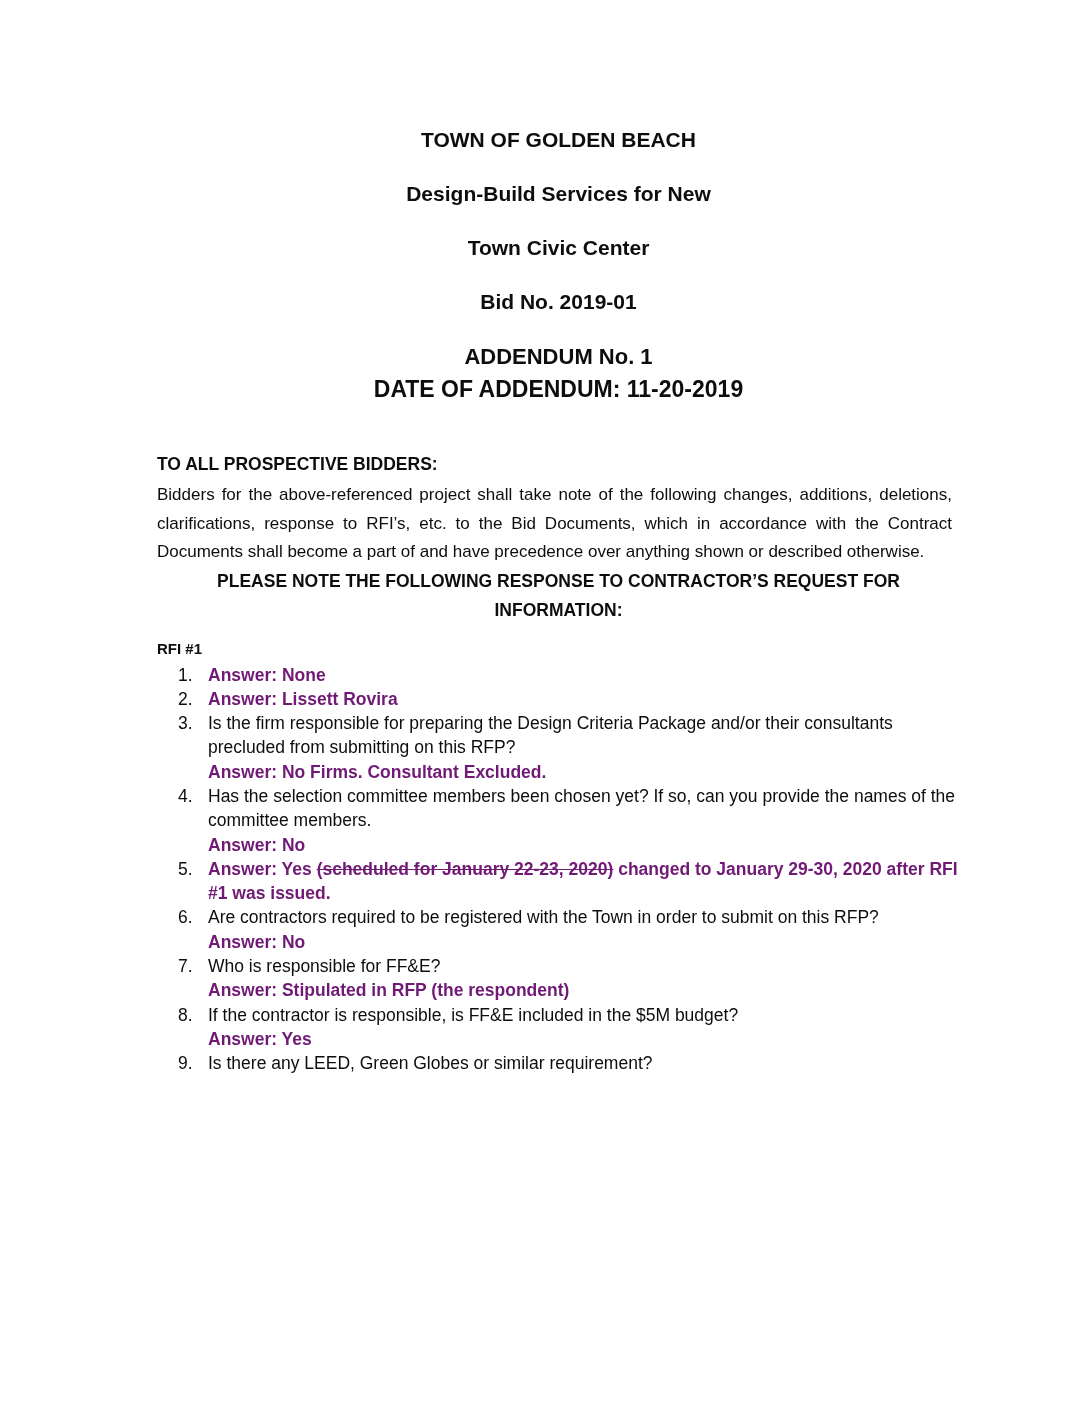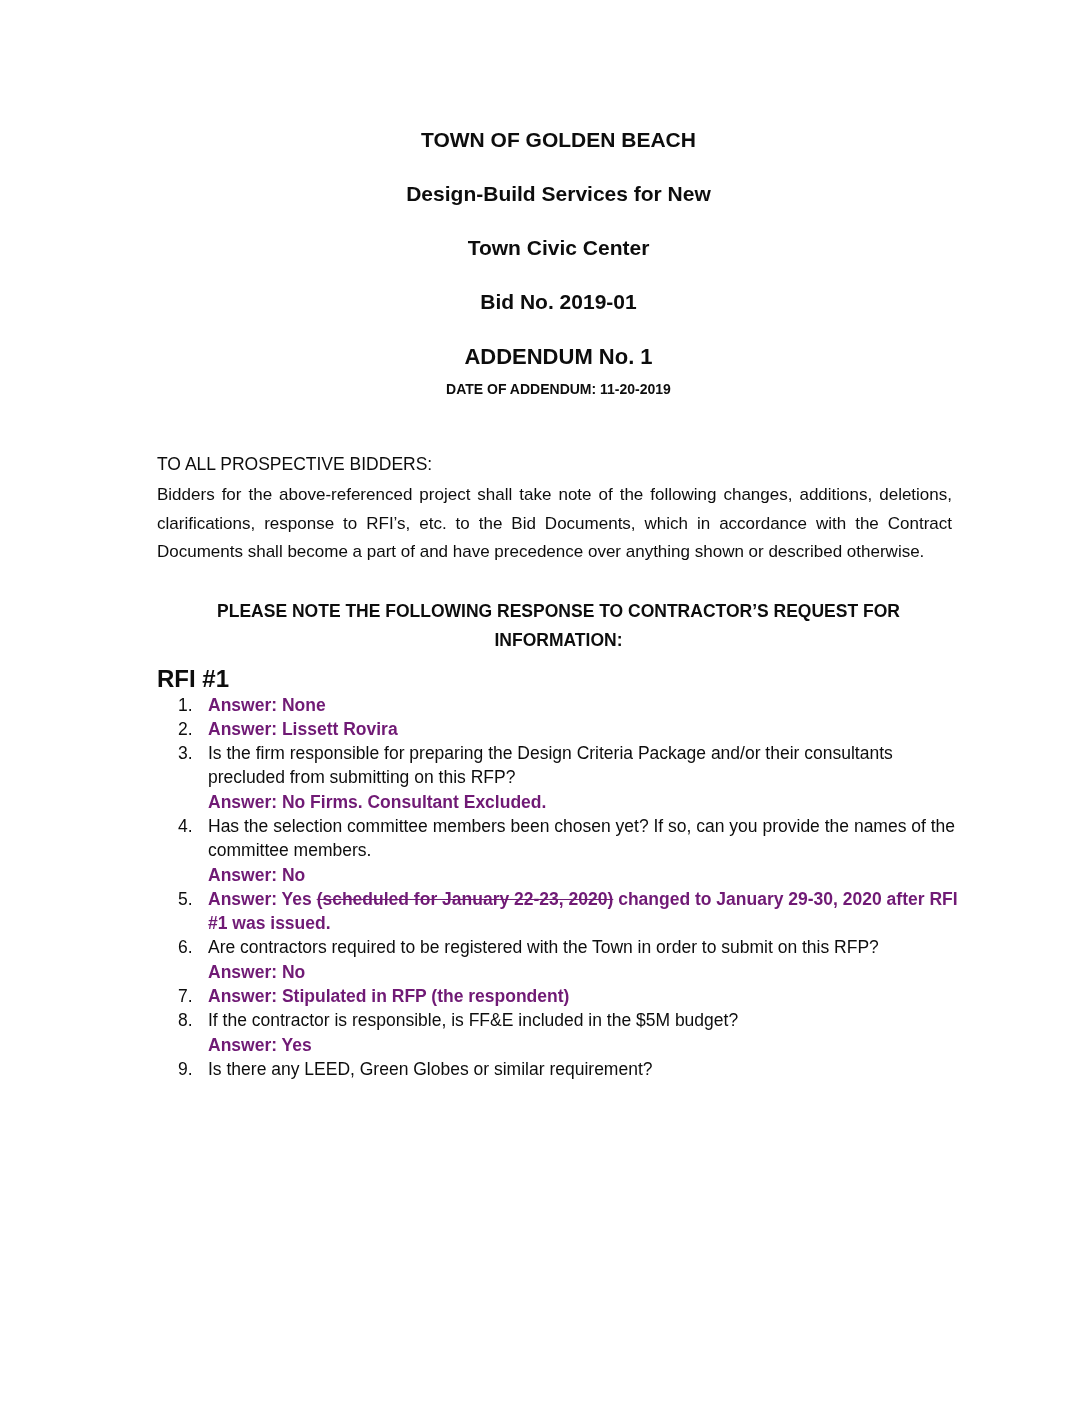--- a/index.html
+++ b/index.html
@@ -26,47 +26,46 @@
     margin-bottom: 30px;
   }
   .addendum-title {
     font-weight: bold;
     font-size: 22px;
     line-height: 25px;
     margin-bottom: 9px;
   }
   .addendum-date {
     font-weight: bold;
-    font-size: 14px;
+    font-size: 23px;
     line-height: 22px;
   }
   .u { }
   .notice { margin-top: 52px; }
   .notice-heading {
-    font-weight: normal;
+    font-weight: bold;
     font-size: 17.5px;
     line-height: 24px;
   }
   .notice-paragraph {
     margin: 5px 8px 0 0;
     font-size: 17px;
     line-height: 28.5px;
     text-align: justify;
   }
   .response-heading {
-    margin-top: 30px;
     text-align: center;
     font-weight: bold;
     font-size: 17.5px;
     line-height: 29px;
   }
   .rfi-heading {
     margin-top: 12px;
     font-weight: bold;
-    font-size: 24px;
+    font-size: 15px;
     line-height: 24px;
   }
   .qa-list {
     margin-top: 2px;
     font-size: 17.5px;
     line-height: 24.3px;
   }
   .qa-item { display: flex; }
   .qa-num {
     flex: 0 0 51px;
@@ -155,20 +154,21 @@
         <div class="qa-num">6.</div>
         <div class="qa-body">
           <div class="qa-q">Are contractors required to be registered with the Town in order to submit on this RFP?</div>
           <div class="qa-a">Answer: No</div>
         </div>
       </div>
 
       <div class="qa-item">
         <div class="qa-num">7.</div>
         <div class="qa-body">
+          <div class="qa-q">Who is responsible for FF&amp;E?</div>
           <div class="qa-a">Answer: Stipulated in RFP (the respondent)</div>
         </div>
       </div>
 
       <div class="qa-item">
         <div class="qa-num">8.</div>
         <div class="qa-body">
           <div class="qa-q">If the contractor is responsible, is FF&amp;E included in the $5M budget?</div>
           <div class="qa-a">Answer: Yes</div>
         </div>

